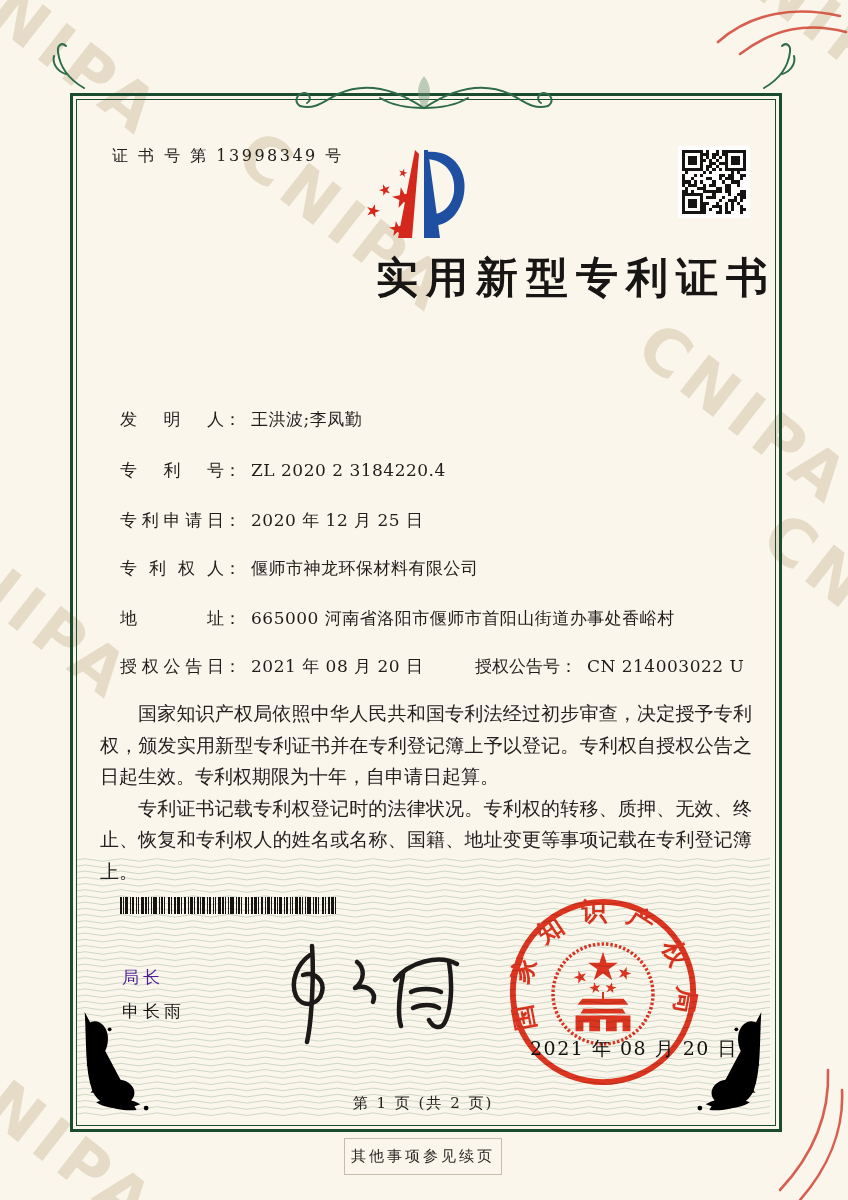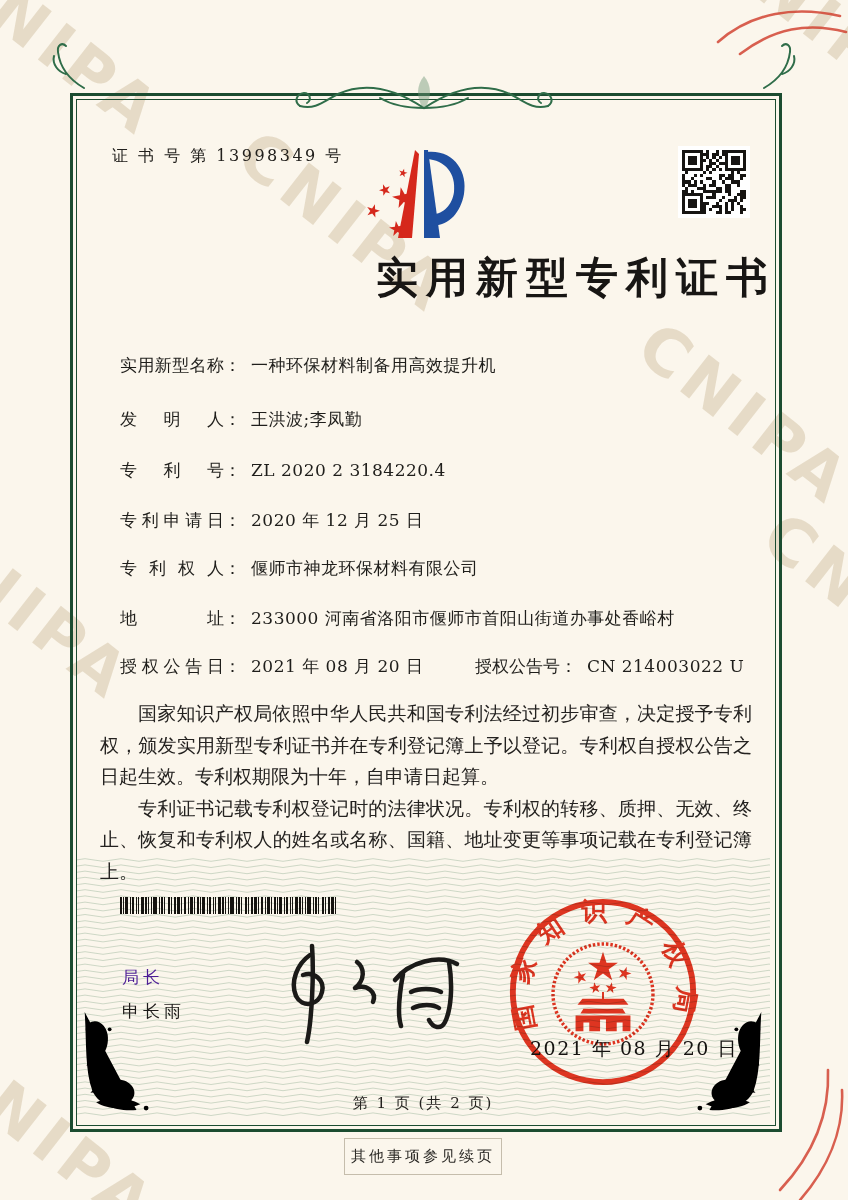--- a/index.html
+++ b/index.html
@@ -419,37 +419,34 @@
         <rect x="11" y="20" width="1" height="1"></rect>
         <rect x="12" y="20" width="1" height="1"></rect>
         <rect x="14" y="20" width="1" height="1"></rect>
         <rect x="15" y="20" width="1" height="1"></rect>
         <rect x="19" y="20" width="1" height="1"></rect>
       </svg>
   </div>
 
   <div class="title">实用新型专利证书</div>
 
-  <div class="frow" style="top:354px;">
-    <span class="flabel">实用新型名称</span><span class="fcolon">：</span><span class="fvalue">一种环保材料制备用高效提升机</span>
-  </div>
   <div class="frow" style="top:408px;">
     <span class="flabel">发明人</span><span class="fcolon">：</span><span class="fvalue">王洪波;李凤勤</span>
   </div>
   <div class="frow" style="top:459px;">
     <span class="flabel">专利号</span><span class="fcolon">：</span><span class="fvalue">ZL 2020 2 3184220.4</span>
   </div>
   <div class="frow" style="top:509px;">
     <span class="flabel">专利申请日</span><span class="fcolon">：</span><span class="fvalue">2020 年 12 月 25 日</span>
   </div>
   <div class="frow" style="top:557px;">
     <span class="flabel">专利权人</span><span class="fcolon">：</span><span class="fvalue">偃师市神龙环保材料有限公司</span>
   </div>
   <div class="frow" style="top:607px;">
-    <span class="flabel">地址</span><span class="fcolon">：</span><span class="fvalue">233000 河南省洛阳市偃师市首阳山街道办事处香峪村</span>
+    <span class="flabel">地址</span><span class="fcolon">：</span><span class="fvalue">665000 河南省洛阳市偃师市首阳山街道办事处香峪村</span>
   </div>
   <div class="frow" style="top:655px;">
     <span class="flabel">授权公告日</span><span class="fcolon">：</span><span class="fvalue">2021 年 08 月 20 日</span>
     <span class="pair2">
       <span>授权公告号</span><span class="fcolon">：</span><span class="fvalue">CN 214003022 U</span>
     </span>
   </div>
 
   <div class="body-text">
     <p>国家知识产权局依照中华人民共和国专利法经过初步审查，决定授予专利权，颁发实用新型专利证书并在专利登记簿上予以登记。专利权自授权公告之日起生效。专利权期限为十年，自申请日起算。</p>

